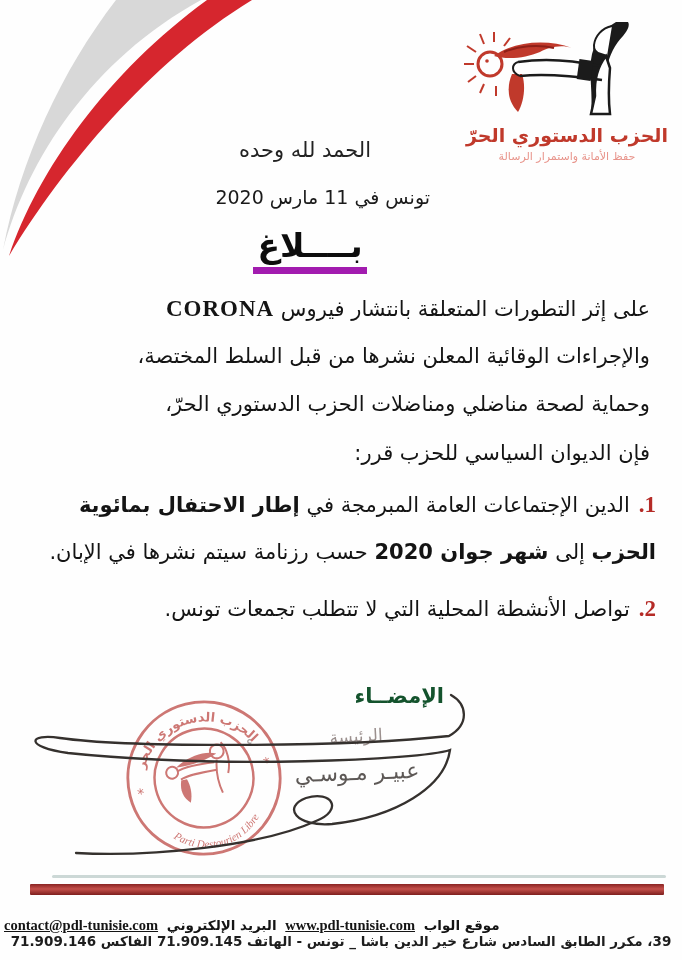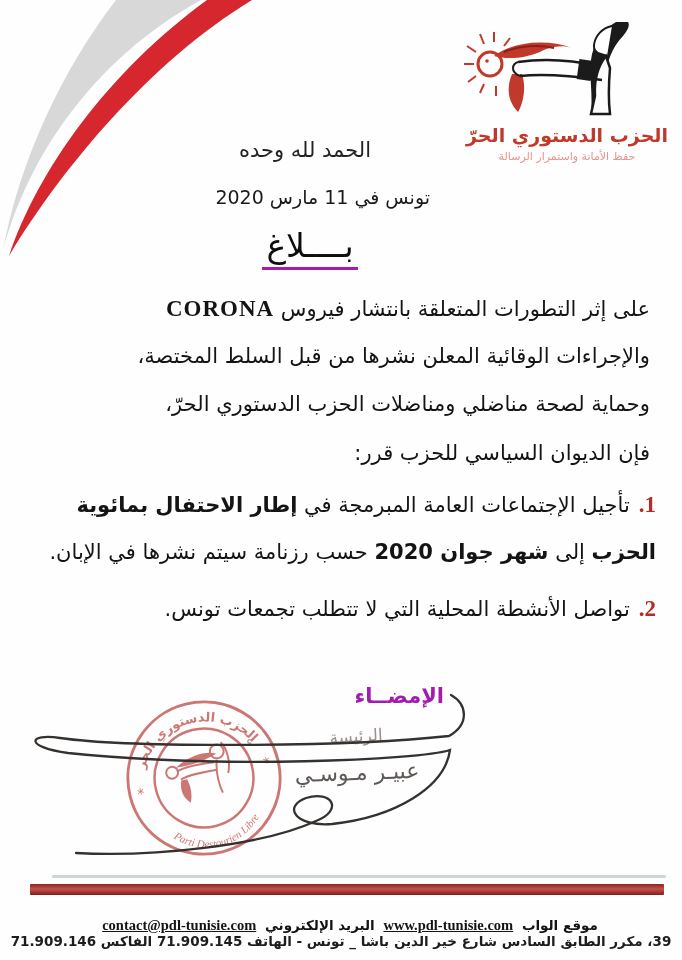--- a/index.html
+++ b/index.html
@@ -17,52 +17,52 @@
   
   .logo-block{top:18px;right:8px;width:214px;text-align:center;}
   .party-name{font-size:19px;font-weight:bold;color:#c0392b;direction:rtl;margin-top:2px;letter-spacing:0;}
   .party-tagline{font-size:11px;font-weight:normal;color:#e8948b;direction:rtl;margin-top:4px;}
 
   
   .basmala{top:138px;left:200px;width:210px;text-align:center;font-size:21px;color:#222;direction:rtl;}
   .date-line{top:186px;left:180px;width:250px;text-align:right;font-size:19px;color:#1a1a1a;direction:rtl;}
   .doc-title{top:226px;left:210px;width:200px;text-align:center;}
   .doc-title span{
-    font-size:33px;font-weight:normal;color:#0d0d0d;direction:rtl;display:inline-block;
-    border-bottom:3px solid #a21caf;padding:0 4px 2px;
+    font-size:33px;font-weight:bold;color:#0d0d0d;direction:rtl;display:inline-block;
+    border-bottom:7px solid #a21caf;padding:0 4px 2px;
   }
 
   
   .content{top:285px;right:26px;left:26px;direction:rtl;text-align:right;
     font-size:21px;line-height:2.12;color:#141414;}
   .content p{margin:0 6px 4px 0;}
   .latin-bold{font-family:"Liberation Serif",serif;font-weight:bold;font-size:23px;letter-spacing:1px;}
   .b{font-weight:bold;}
   .decision{margin:6px 0 10px 0;}
   .decision .num{color:#b52b27;font-weight:bold;font-family:"Liberation Serif",serif;
     font-size:23px;margin-left:9px;}
 
   
-  .sig-heading{top:684px;right:238px;font-size:21px;font-weight:bold;color:#a21caf;direction:rtl;}
+  .sig-heading{top:684px;right:238px;font-size:21px;font-weight:bold;color:#14532d;direction:rtl;}
   .hand-title{top:726px;left:296px;width:120px;font-size:17px;color:#8a7d7b;direction:rtl;
     transform:rotate(-3deg);text-align:center;letter-spacing:1px;opacity:.85;}
   .hand-mark{top:733px;left:246px;font-size:14px;color:#938a88;opacity:.8;}
   .hand-name{top:760px;left:282px;width:150px;font-size:22px;color:#4c4744;direction:rtl;
     transform:rotate(-2deg);text-align:center;letter-spacing:2px;opacity:.9;}
   .stamp{left:120px;top:694px;transform:rotate(-14deg);opacity:.85;}
   .flourish{left:0;top:0;pointer-events:none;}
 
   
   .rule-thin{top:875px;left:52px;right:16px;height:3px;background:#ccd8d6;border-radius:2px;}
   .rule-red{top:884px;left:30px;right:18px;height:11px;
     background:linear-gradient(180deg,#8a2423 0%,#c4504b 45%,#7e1f1e 100%);border-radius:1px;}
   .footer-address{top:933px;left:0;right:0;text-align:center;direction:rtl;
     font-size:13.5px;font-weight:bold;color:#1d1d1d;}
-  .footer-links{top:917px;left:0;right:0;text-align:center;direction:rtl;
-    font-size:13.5px;font-weight:bold;color:#141414;padding-left:14px;}
+  .footer-links{top:917px;left:0;right:0;text-align:left;direction:rtl;
+    font-size:13.5px;font-weight:bold;color:#141414;}
   .footer-links .url{font-family:"Liberation Serif",serif;text-decoration:underline;
     font-size:14.5px;letter-spacing:0;direction:ltr;unicode-bidi:embed;margin:0 4px;}
 </style>
 </head>
 <body>
 
 <div class="page">
 
   <svg class="abs ribbon" width="262" height="262" viewBox="0 0 262 262" aria-hidden="true">
     <path d="M116,0 C62,70 20,160 3,250 C28,158 92,60 201,0 Z" fill="#d8d8d8"></path>
@@ -115,21 +115,21 @@
 
   <div class="abs content">
     <p>
       <span>على إثر التطورات المتعلقة بانتشار فيروس </span><span class="latin-bold">CORONA</span><br>
       <span>والإجراءات الوقائية المعلن نشرها من قبل السلط المختصة،</span>
     </p>
     <p>وحماية لصحة مناضلي ومناضلات الحزب الدستوري الحرّ،</p>
     <p>فإن الديوان السياسي للحزب قرر:</p>
 
     <div class="decision">
-      <span class="num">1.</span><span>تأجيل الإجتماعات العامة المبرمجة في </span><span class="b">إطار الاحتفال بمائوية الحزب</span><span> إلى </span><span class="b">شهر جوان 2020</span><span> حسب رزنامة سيتم نشرها في الإبان.</span>
+      <span class="num">1.</span><span>الدين الإجتماعات العامة المبرمجة في </span><span class="b">إطار الاحتفال بمائوية الحزب</span><span> إلى </span><span class="b">شهر جوان 2020</span><span> حسب رزنامة سيتم نشرها في الإبان.</span>
     </div>
 
     <div class="decision">
       <span class="num">2.</span><span>تواصل الأنشطة المحلية التي لا تتطلب تجمعات تونس.</span>
     </div>
   </div>
 
   <div class="abs sig-heading">الإمضــاء</div>
   <div class="abs hand-mark">ء</div>
   <div class="abs hand-title">الرئيسة</div>

